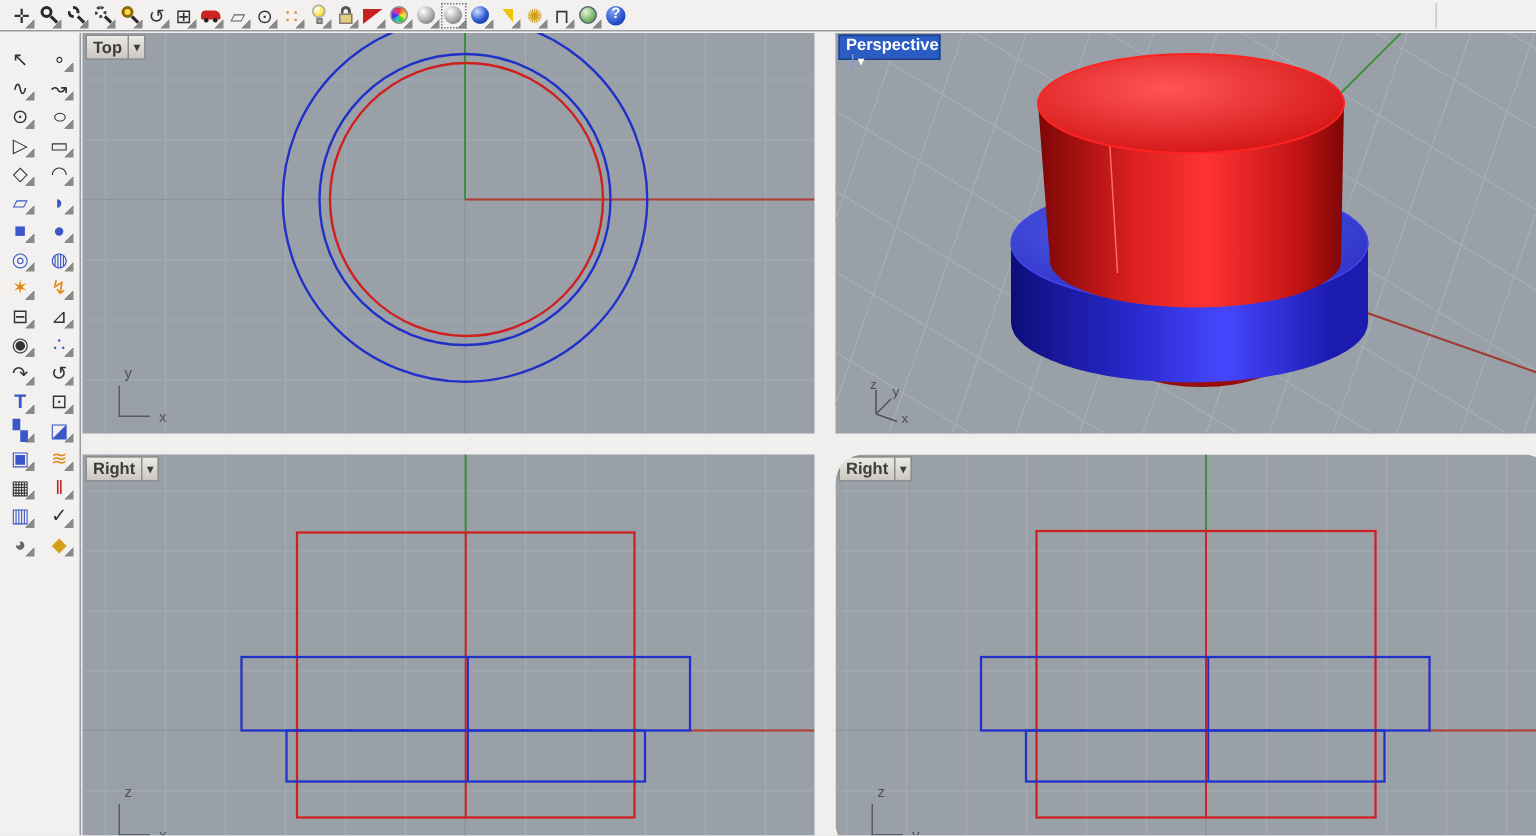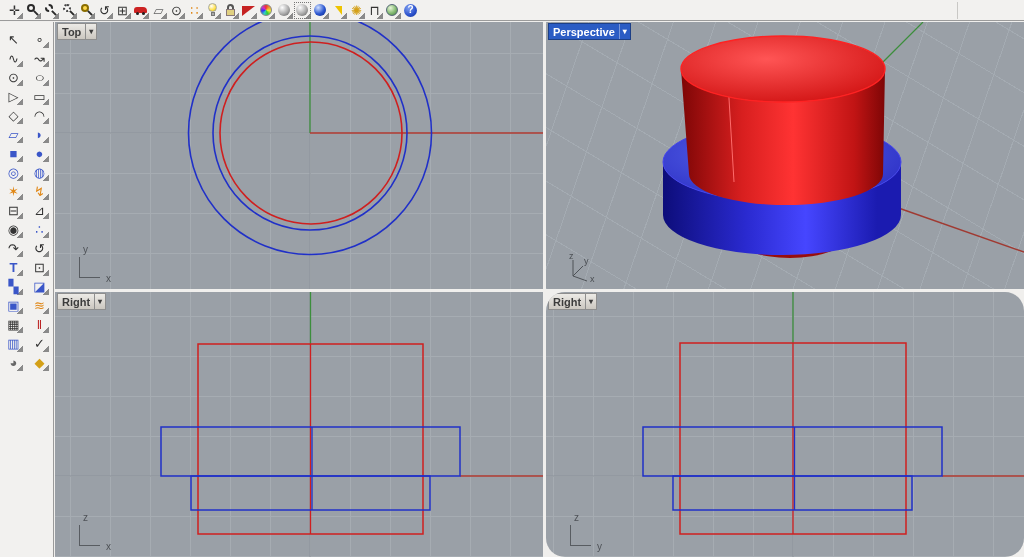--- a/index.html
+++ b/index.html
@@ -50,38 +50,38 @@
   .bold i{font-weight:bold;}
 
   
   .sidebar{position:absolute;left:0;top:22px;width:54px;height:535px;background:#f2f1ef;border-right:1px solid #9b9b9b;
            box-sizing:border-box;display:grid;grid-template-columns:18px 18px;gap:2px 8px;
            justify-content:center;align-content:start;padding-top:9px;}
   .sidebar .tool{width:18px;height:17px;font-size:13px;}
 
   
   .vpgrid{position:absolute;left:55px;top:22px;width:969px;height:535px;background:#f0efed;
-          display:grid;grid-template-columns:488px 478px;grid-template-rows:267px 265px;gap:3px;}
+          display:grid;grid-template-columns:488px 478px;grid-template-rows:267px 265px;gap:14px;}
   .viewport{position:relative;overflow:hidden;background-color:#9aa0a7;}
   .vp-ortho{background-image:linear-gradient(#a6acb2 1px,transparent 1px),linear-gradient(90deg,#a6acb2 1px,transparent 1px);
             background-size:40px 40px;}
   .vp-top{background-position:15px 31px;}
   .vp-front{background-position:15px 24px;}
   .vp-right{background-position:7px 24px;border-radius:19px;}
   .vp-persp{background-image:repeating-linear-gradient(109deg,#a4abb2 0 1px,transparent 1px 40px),
                              repeating-linear-gradient(31deg,#a4abb2 0 1px,transparent 1px 46px);}
   .vp-svg{position:absolute;left:0;top:0;}
 
   
   .vplabel{position:absolute;top:1px;left:2px;height:15px;display:flex;align-items:center;
            background:linear-gradient(#eceae6,#cbc7c0);border:1px solid #8e8e8e;
            font-size:11px;font-weight:bold;color:#3c3c3c;padding:0 0 0 4px;z-index:3;cursor:default;}
   .vplabel .arr{margin-left:4px;border-left:1px solid #8e8e8e;padding:0 3px;font-size:8px;align-self:stretch;
                 display:flex;align-items:center;}
-  .viewport.active .vplabel{background:#2b5cc4;color:#fff;border-color:#1d3f86;}
+  .viewport.active .vplabel{background:#2b5cc4;color:#fff;border-color:#1d3f86;flex-direction:column;}
   .viewport.active .arr{border-left-color:#7a97d8;}
 
   
   .axw{position:absolute;left:24px;bottom:11px;width:20px;height:20px;z-index:2;
        border-left:1px solid #585c61;border-bottom:1px solid #585c61;color:#4e5257;font-size:10px;}
   .axw .ax-v{position:absolute;left:3px;top:-13px;}
   .axw .ax-h{position:absolute;right:-11px;bottom:-7px;}
   .axw3{position:absolute;left:18px;bottom:6px;z-index:2;}
 </style>
 </head>

